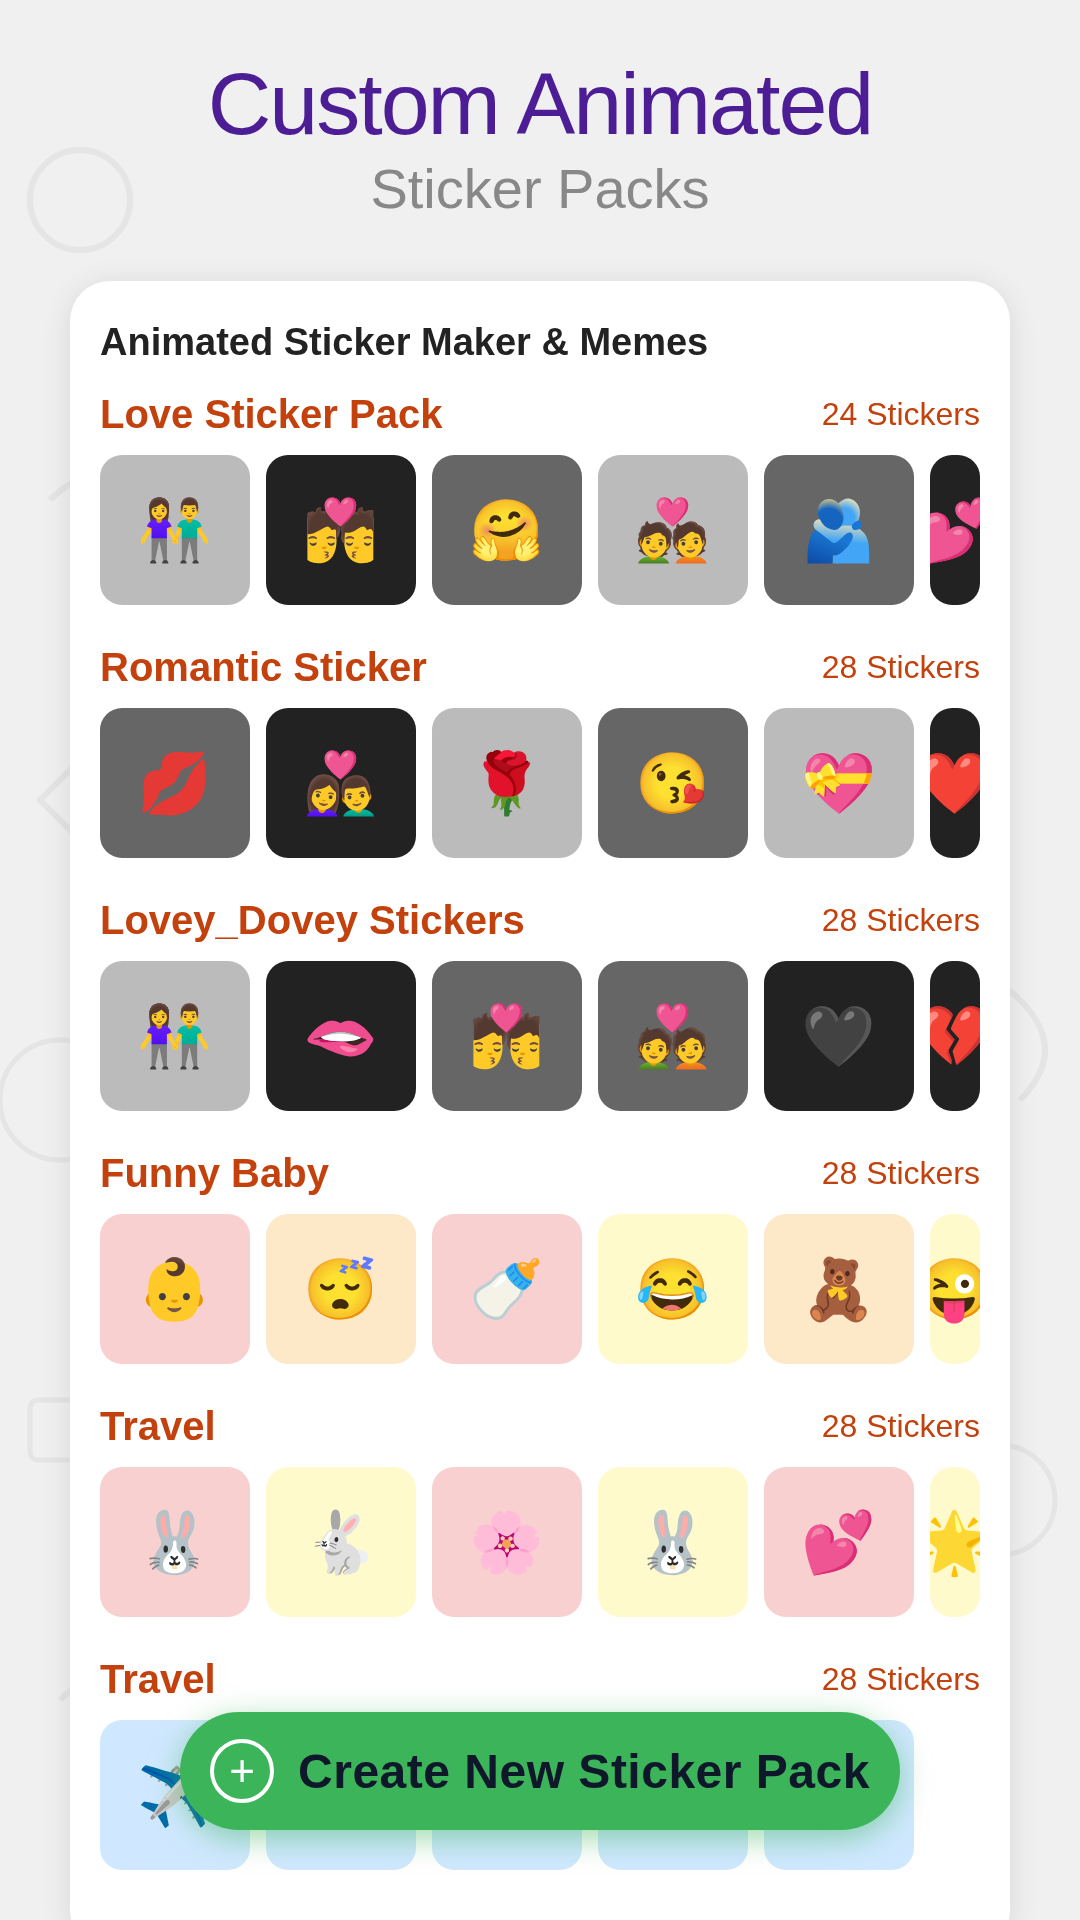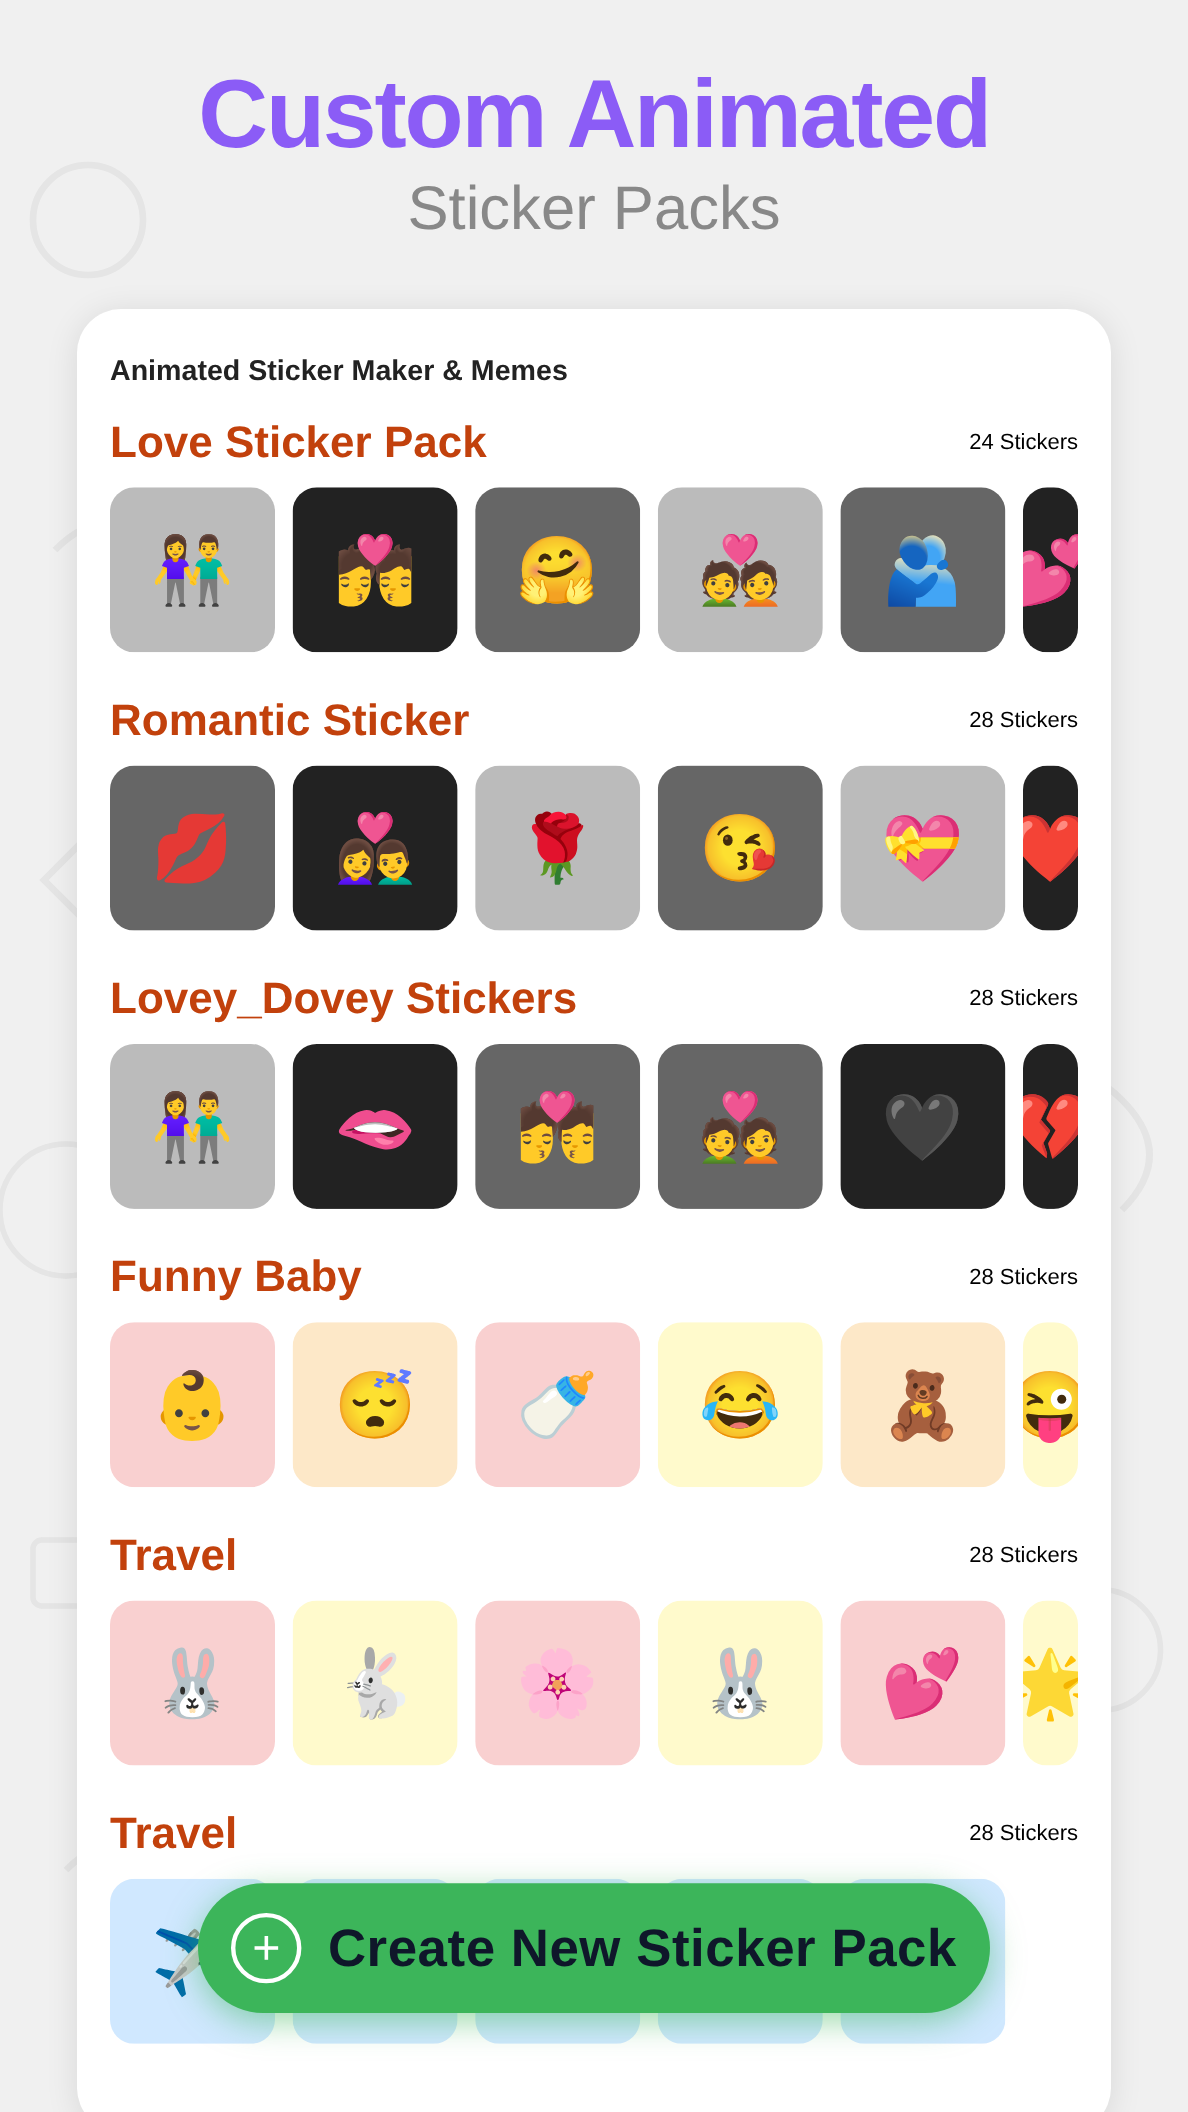--- a/index.html
+++ b/index.html
@@ -27,22 +27,22 @@
       position: relative;
       z-index: 1;
       display: flex;
       flex-direction: column;
       align-items: center;
       padding-top: 60px;
     }
 
     .page-title-main {
       font-size: 88px;
-      font-weight: 700;
-      color: #8b5cf6;
+      font-weight: 400;
+      color: #4c1d95;
       text-align: center;
       line-height: 1.0;
       letter-spacing: -2px;
     }
 
     .page-title-sub {
       font-size: 56px;
       font-weight: 400;
       color: #888;
       text-align: center;
@@ -52,21 +52,21 @@
 
     .app-card {
       background: #fff;
       border-radius: 40px;
       width: 940px;
       padding: 40px 30px;
       box-shadow: 0 4px 30px rgba(0,0,0,0.10);
     }
 
     .app-name {
-      font-size: 26px;
+      font-size: 38px;
       font-weight: 600;
       color: #222;
       margin-bottom: 28px;
     }
 
     .pack-section {
       margin-bottom: 40px;
     }
 
     .pack-header {
@@ -76,22 +76,22 @@
       margin-bottom: 18px;
     }
 
     .pack-title {
       font-size: 40px;
       font-weight: 700;
       color: #c2410c;
     }
 
     .pack-count {
-      font-size: 20px;
-      color: #000000;
+      font-size: 32px;
+      color: #c2410c;
       font-weight: 400;
     }
 
     .sticker-row {
       display: flex;
       gap: 16px;
       overflow: hidden;
     }
 
     .sticker-thumb {

